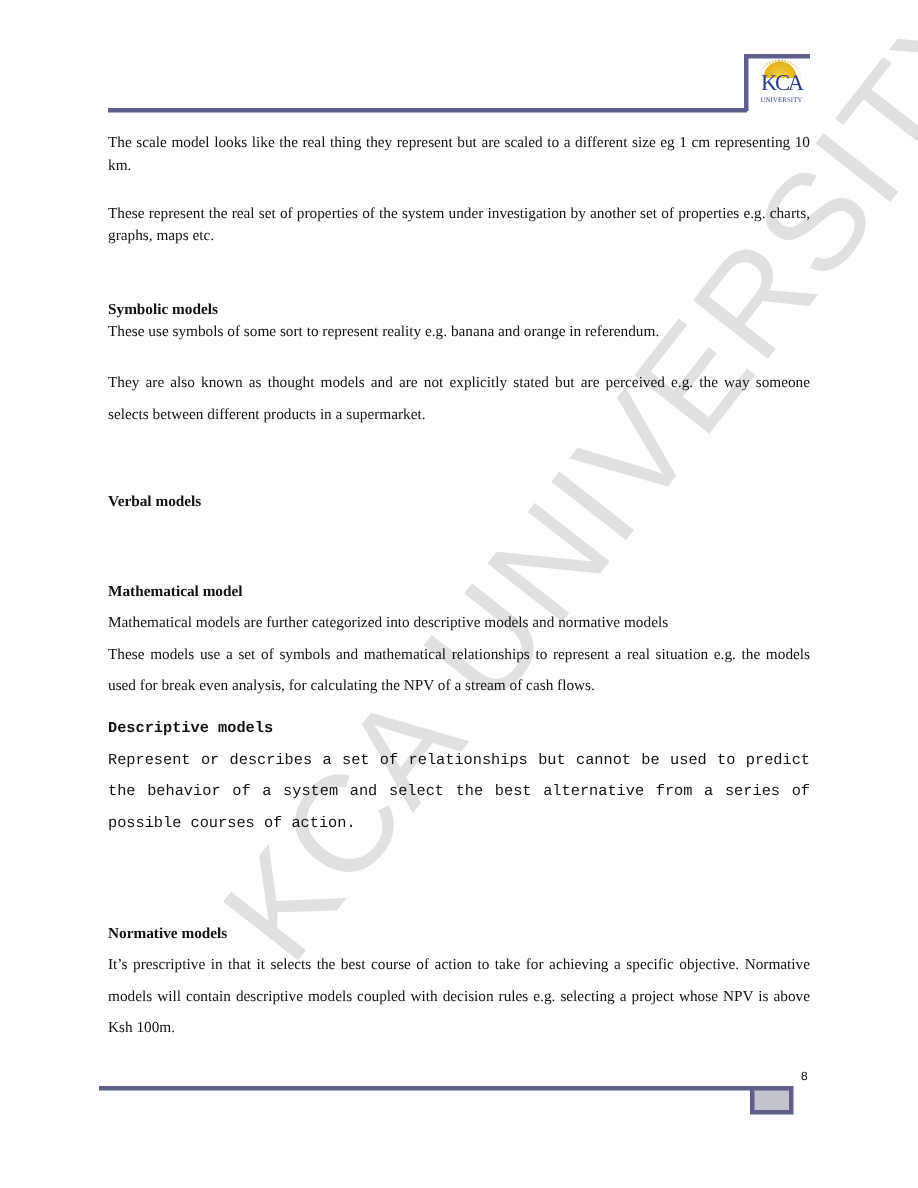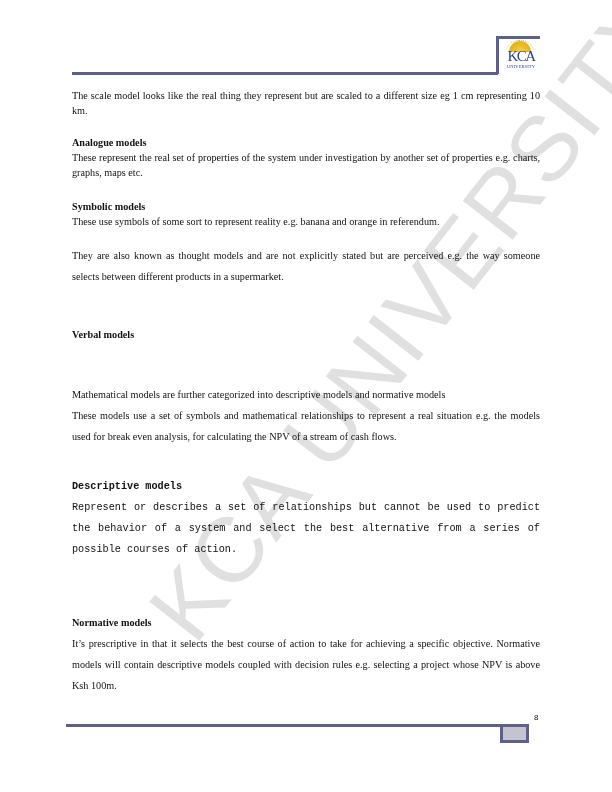--- a/index.html
+++ b/index.html
@@ -54,38 +54,38 @@
     <div class="kca">KCA</div>
     <div class="uni">UNIVERSITY</div>
   </div>
 
   <div class="content">
     <div class="sec" style="top:0px;">
       <p>The scale model looks like the real thing they represent but are scaled to a different size eg 1 cm representing 10 km.</p>
     </div>
 
     <div class="sec" style="top:47px;">
-      <p class="heading">Analogue models</p>
       <p>These represent the real set of properties of the system under investigation by another set of properties e.g. charts, graphs, maps etc.</p>
     </div>
 
     <div class="sec" style="top:111px;">
       <p class="heading">Symbolic models</p>
       <p>These use symbols of some sort to represent reality e.g. banana and orange in referendum.</p>
     </div>
 
     <div class="sec" style="top:159px;">
       <p class="lh21" style="margin-top:-2px;">They are also known as thought models and are not explicitly stated but are perceived e.g. the way someone selects between different products in a supermarket.</p>
     </div>
 
     <div class="sec" style="top:236px;">
       <p class="heading lh21">Verbal models</p>
     </div>
 
     <div class="sec" style="top:296px;">
+      <p class="heading lh21">Mathematical model</p>
       <p class="lh21">Mathematical models are further categorized into descriptive models and normative models</p>
       <p class="lh21">These models use a set of symbols and mathematical relationships to represent a real situation e.g. the models used for break even analysis, for calculating the NPV of a stream of cash flows.</p>
     </div>
 
     <div class="sec" style="top:388px;font-family:Liberation Mono, monospace;">
       <p class="heading lh21">Descriptive models</p>
       <p class="lh21">Represent or describes a set of relationships but cannot be used to predict the behavior of a system and select the best alternative from a series of possible courses of action.</p>
     </div>
 
     <div class="sec" style="top:482px;margin-top:42px;">

